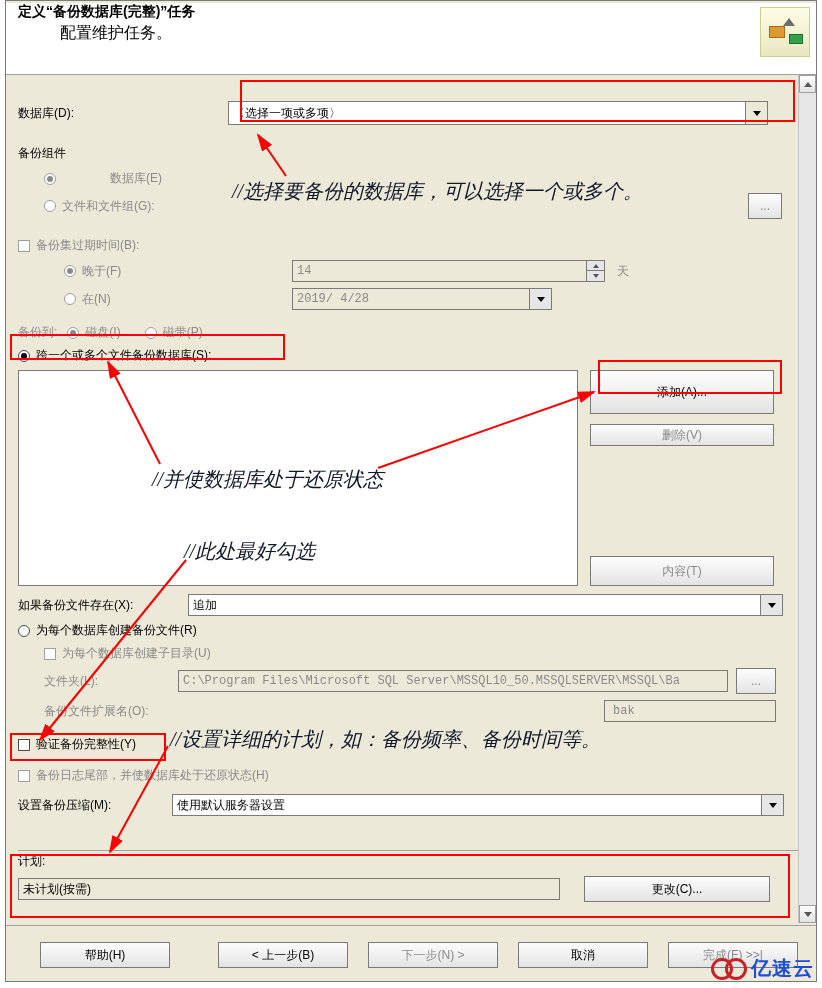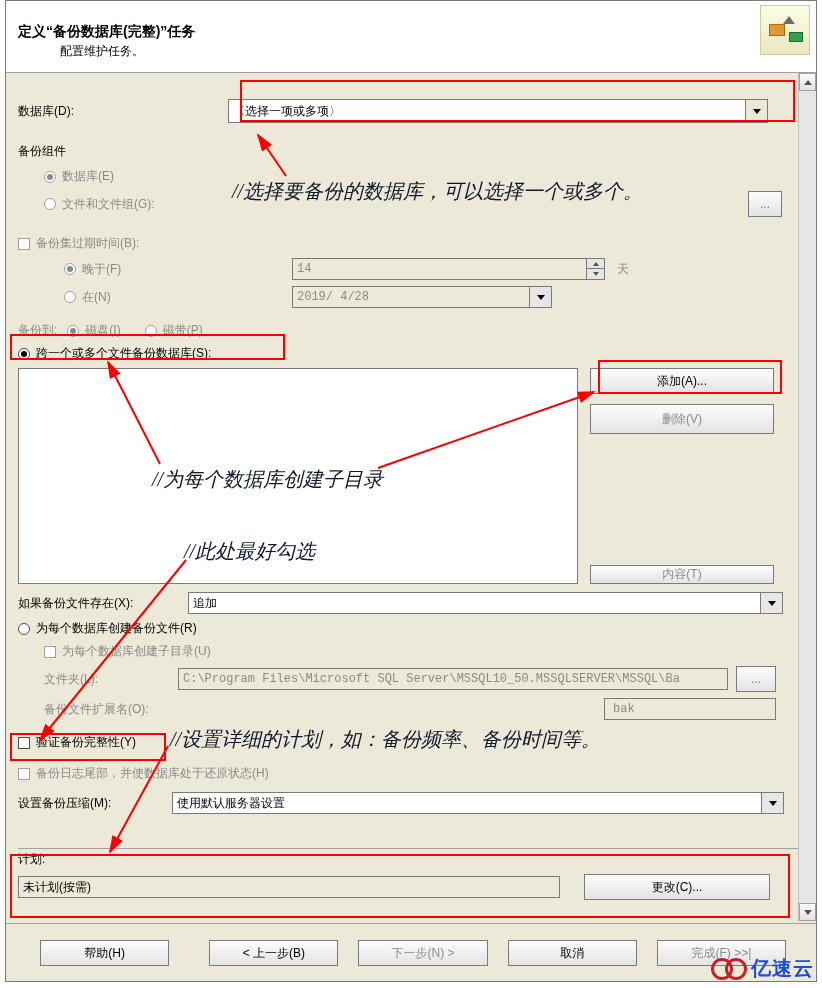--- a/index.html
+++ b/index.html
@@ -17,25 +17,25 @@
     position: absolute;
     left: 5px; top: 0;
     width: 812px; height: 982px;
     background: #ece9d8;
     border: 1px solid #7a7a7a;
   }
   .header {
     background: #fff;
     border-bottom: 1px solid #a0a0a0;
     height: 72px;
-    padding: 20px 12px;
+    padding: 0 12px;
     position: relative;
   }
   .header-title { font-weight: bold; font-size: 14px; margin-top: 2px; }
-  .header-sub { margin-left: 42px; margin-top: 2px; font-size: 12px; }
+  .header-sub { margin-left: 42px; margin-top: 2px; font-size: 16px; }
   .header-icon {
     position: absolute; right: 6px; top: 4px; width: 50px; height: 50px;
     background: linear-gradient(180deg,#fdfde6,#e9e7c0);
     border: 1px solid #d0cd93;
   }
   .header-icon .box1 { position:absolute; left:8px; top:18px; width:16px; height:12px; background:#dd9a33; border:1px solid #a96b15;}
   .header-icon .box2 { position:absolute; right:6px; top:26px; width:14px; height:10px; background:#34a24a; border:1px solid #1e6c2e;}
   .header-icon .arrow { position:absolute; left:22px; top:10px; width:0; height:0; border-left:6px solid transparent; border-right:6px solid transparent; border-bottom:8px solid #6c6c6c;}
   .body {
     position: relative;
@@ -68,21 +68,21 @@
   .spin-btns .down::after{content:"";width:0;height:0;border-left:3px solid transparent;border-right:3px solid transparent;border-top:4px solid #555;}
   .btn {
     height: 26px; border: 1px solid #7a7a7a; background: linear-gradient(#fdfdfd,#e3e3e3);
     font-family: inherit; font-size: 12px; 
     display: inline-flex; align-items:center; justify-content:center;
     padding: 0 14px; min-width: 100px;
   }
   .btn.disabled { color:#8a8a8a; }
   .listbox { border:1px solid #7a7a7a; background:#fff; }
   .section-tight { margin-top: 2px; }
-  .bottom-bar { position:absolute; left:0; right:0; bottom:0; height:58px; border-top:1px solid #a0a0a0; padding-top:16px;display:flex; gap:20px; padding-left:34px; padding-right:30px;}
+  .bottom-bar { position:absolute; left:0; right:0; bottom:0; height:58px; border-top:1px solid #a0a0a0; padding-top:16px;display:flex; gap:20px; padding-left:34px; padding-right:18px;}
   .bottom-bar .btn { width: 130px; }
   .bottom-bar .spacer { flex:1; }
   .annotation { color:#0f172a; font-family:"KaiTi","楷体",serif; font-size:20px; position:absolute; font-style:italic;}
   .red-box { position:absolute; border:2px solid #fa0000; }
   svg.ov { position:absolute; pointer-events:none; }
   .dropdown.disabled-dd { background:#ece9d8; }
   .scroll-track { position:absolute; right:0; width:18px; background:#e6e6e6; border-left:1px solid #c3c3c3;}
   .scroll-btn{height:18px;background:linear-gradient(#fdfdfd,#e3e3e3);border:1px solid #a0a0a0;display:flex;align-items:center;justify-content:center;}
   .scroll-btn.up::after{content:"";width:0;height:0;border-left:4px solid transparent;border-right:4px solid transparent;border-bottom:5px solid #555;}
   .scroll-btn.down::after{content:"";width:0;height:0;border-left:4px solid transparent;border-right:4px solid transparent;border-top:5px solid #555;}
@@ -119,21 +119,21 @@
     <div class="row" style="margin-top:16px;">
       <div class="lbl">数据库(D):</div>
       <div class="dropdown" style="flex:1; max-width:540px; height:24px;">
         <span>〈选择一项或多项〉</span>
         <div class="dd-arrow flat"></div>
       </div>
     </div>
 
     <div style="margin-top:20px;">
       <div class="lbl">备份组件</div>
-      <div class="indent row section-tight" style="margin-top:8px;">
+      <div class="indent row section-tight" style="margin-top:8px;gap:48px;">
         <span class="radio disabled-r checked"></span>
         <span class="disabled">数据库(E)</span>
       </div>
       <div class="indent row">
         <span class="radio disabled-r"></span>
         <span class="disabled">文件和文件组(G):</span>
         <div class="btn disabled" style="margin-left:auto; margin-right:22px; width:34px; min-width:34px;">...</div>
       </div>
     </div>
 
@@ -173,24 +173,24 @@
     </div>
 
     <div class="row" style="margin-top:4px;">
       <span class="radio checked"></span>
       <span>跨一个或多个文件备份数据库(S):</span>
     </div>
 
     <div style="display:flex; gap:12px;">
       <div class="listbox" style="width:560px; height:216px;"></div>
       <div style="display:flex; flex-direction:column; gap:10px; width:184px;">
-        <div class="btn" style="width:100%; height:26px;">添加(A)...</div>
-        <div class="btn disabled" style="width:100%; height:30px;">删除(V)</div>
+        <div class="btn" style="width:100%; height:44px;">添加(A)...</div>
+        <div class="btn disabled" style="width:100%; height:22px;">删除(V)</div>
         <div style="flex:1;"></div>
-        <div class="btn disabled" style="width:100%; height:19px;">内容(T)</div>
+        <div class="btn disabled" style="width:100%; height:30px;">内容(T)</div>
       </div>
     </div>
 
     <div class="row" style="margin-top:8px;">
       <span style="width:170px;">如果备份文件存在(X):</span>
       <div class="dropdown" style="flex:1; max-width:595px;">
         <span>追加</span>
         <div class="dd-arrow"></div>
       </div>
     </div>
@@ -260,21 +260,21 @@
   </div>
 </div>
 
 <div class="red-box" style="left:240px; top:80px; width:555px; height:42px;"></div>
 <div class="red-box" style="left:10px; top:334px; width:275px; height:26px;"></div>
 <div class="red-box" style="left:598px; top:360px; width:184px; height:34px;"></div>
 <div class="red-box" style="left:10px; top:733px; width:156px; height:28px;"></div>
 <div class="red-box" style="left:10px; top:854px; width:780px; height:64px;"></div>
 
 <div class="annotation" style="left:232px; top:178px; width:560px;">//选择要备份的数据库，可以选择一个或多个。</div>
-<div class="annotation" style="left:152px; top:466px;">//为每个数据库创建子目录</div>
+<div class="annotation" style="left:152px; top:466px;">//并使数据库处于还原状态</div>
 <div class="annotation" style="left:184px; top:538px;">//此处最好勾选</div>
 <div class="annotation" style="left:170px; top:726px;">//设置详细的计划，如：备份频率、备份时间等。</div>
 
 <svg class="ov" style="left:0;top:0;" width="822" height="988">
   <defs>
     <marker id="ah" markerWidth="10" markerHeight="10" refX="8" refY="3" orient="auto">
       <path d="M0,0 L9,3 L0,6 Z" fill="#fa0000"></path>
     </marker>
   </defs>
   <line x1="286" y1="176" x2="258" y2="135" stroke="#fa0000" stroke-width="2" marker-end="url(#ah)"></line>

